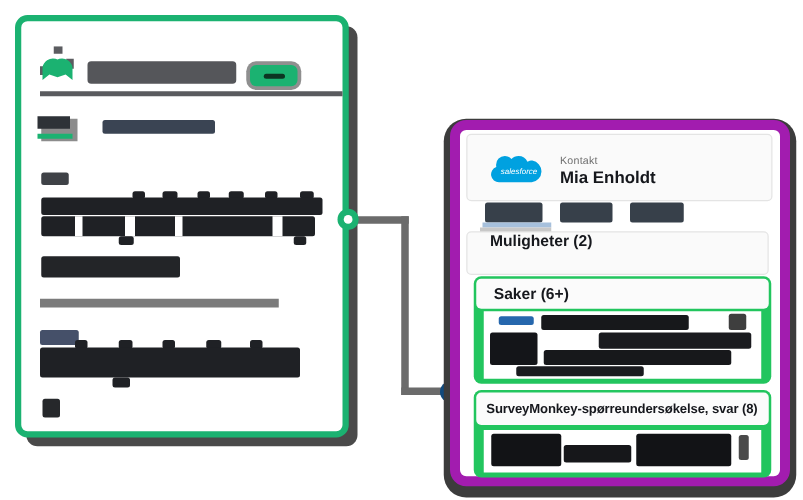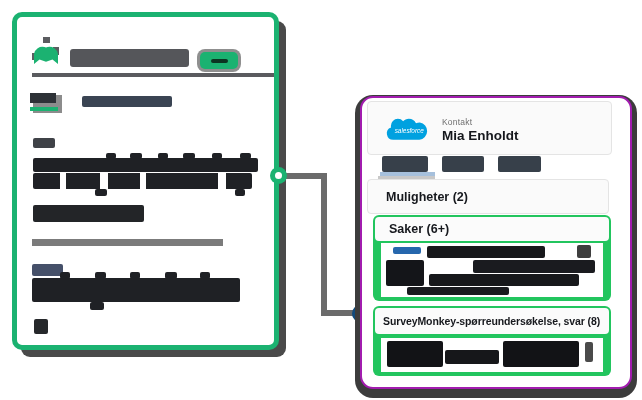--- a/index.html
+++ b/index.html
@@ -17,21 +17,21 @@
     border-radius:5px;box-shadow:0 0 0 3px #8F8F8F;display:flex;align-items:center;justify-content:center;}
   .sm-button .dash{width:17px;height:4px;background:#0C3522;border-radius:2px;}
 
   
   .conn{position:absolute;background:#6B6B6B;}
   .dot{position:absolute;width:17px;height:17px;border-radius:50%;display:flex;align-items:center;justify-content:center;}
   .dot i{width:7px;height:7px;border-radius:50%;background:#ffffff;}
 
   
   .sf-panel{position:absolute;left:360px;top:96px;width:272px;height:293px;
-    box-sizing:border-box;border:2px solid #a21caf;border-radius:13px;background:#ffffff;
+    box-sizing:border-box;border:8px solid #a21caf;border-radius:13px;background:#ffffff;
     box-shadow:0 4px 0 5px #3C3C3C;text-decoration:underline;}
   .sf-card{position:absolute;background:#FAFAFA;border:1px solid #E4E4E4;border-radius:4px;box-sizing:border-box;}
   .sf-header-card{left:5px;top:3px;width:245px;height:54px;}
   .sf-kontakt{position:absolute;left:74px;top:15px;font-size:8.5px;color:#6F6F6F;letter-spacing:.2px;}
   .sf-name{position:absolute;left:74px;top:26px;font-size:13.5px;font-weight:bold;color:#15171C;}
   .sf-tab{position:absolute;top:58px;height:16px;background:#37404A;border-radius:2px;}
   .tab-underline{position:absolute;left:18px;top:74px;width:55px;height:4px;background:#A6C0DC;}
   .tab-underbar{position:absolute;left:16px;top:78px;width:57px;height:5px;background:#C8C8C8;}
   .sec-title{font-size:12.5px;font-weight:bold;color:#16181D;}
   .group{position:absolute;background:#22c55e;border-radius:6px;}
@@ -118,21 +118,21 @@
       <div class="sf-kontakt">Kontakt</div>
       <div class="sf-name">Mia Enholdt</div>
     </div>
 
     <div class="sf-tab" style="left:20px;width:46px;"></div>
     <div class="sf-tab" style="left:80px;width:42px;"></div>
     <div class="sf-tab" style="left:136px;width:43px;"></div>
     <div class="tab-underline"></div>
     <div class="tab-underbar"></div>
 
-    <div class="sf-card" style="left:5px;top:81px;width:242px;height:35px;display:flex;align-items:center;">
+    <div class="sf-card" style="left:5px;top:81px;width:242px;height:35px;display:flex;align-items:flex-start;">
       <span class="sec-title" style="padding-left:18px;">Muligheter (2)</span>
     </div>
 
     <div class="group" style="left:11px;top:117px;width:238px;height:86px;">
       <div class="group-head">
         <span class="sec-title" style="padding-left:14px;">Saker (6+)</span>
       </div>
       <div class="group-body" style="left:8px;top:28px;width:222px;height:54px;">
         <div class="rb" style="left:12px;top:4px;width:28px;height:7px;background:#2667AD;"></div>
         <div class="rb" style="left:46px;top:3px;width:118px;height:12px;background:#17181B;"></div>

